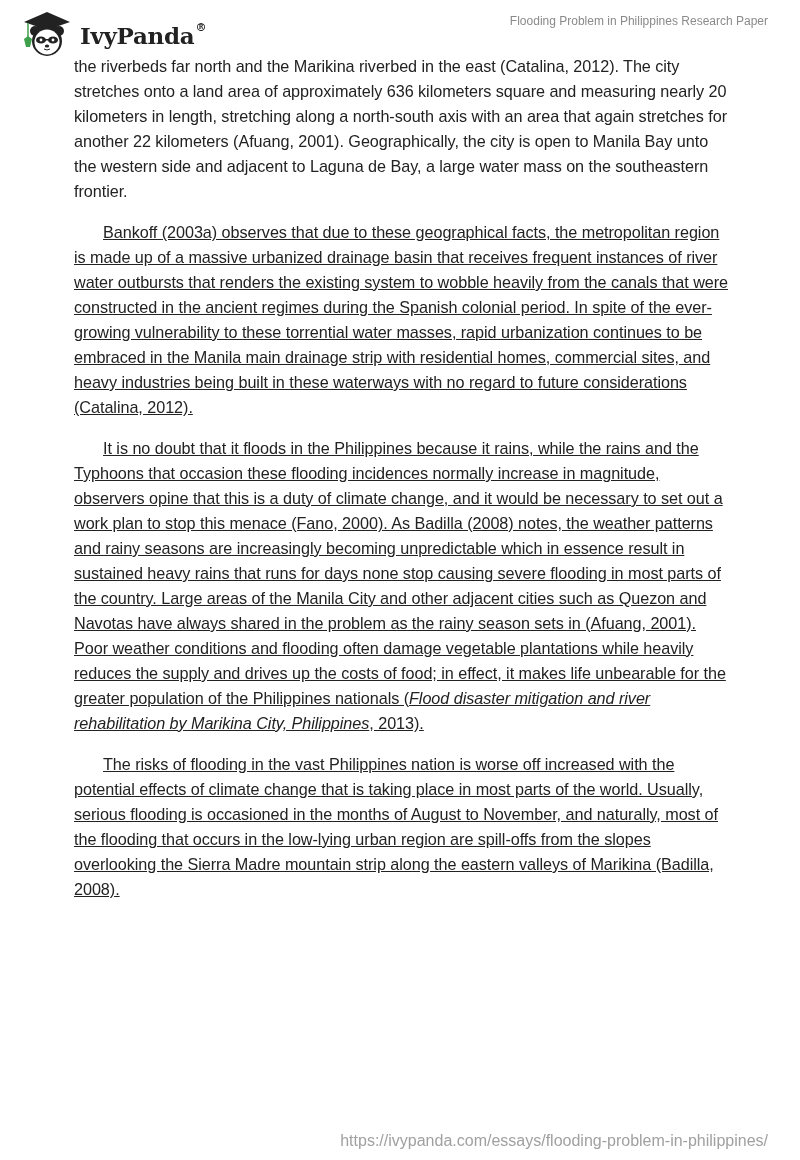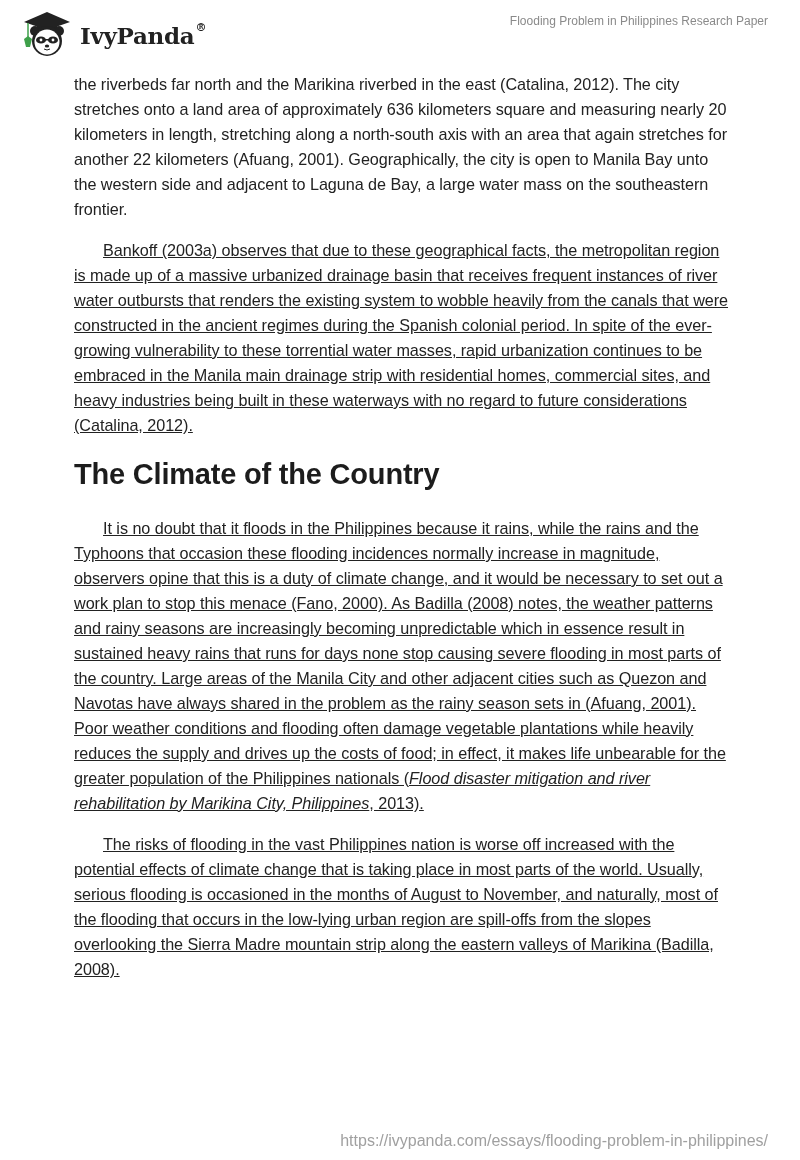--- a/index.html
+++ b/index.html
@@ -51,21 +51,21 @@
     .doc-title {
       position: absolute;
       right: 32px;
       top: 14px;
       font-size: 12px;
       color: #8a8a8a;
     }
     .content {
       position: absolute;
       left: 74px;
-      top: 72px;
+      top: 54px;
       width: 660px;
     }
     p.para {
       font-size: 16.2px;
       line-height: 25px;
       color: #222222;
       margin-bottom: 16px;
       letter-spacing: -0.05px;
     }
     p.para.indent { text-indent: 29px; text-decoration: underline; }
@@ -118,20 +118,19 @@
     </span>
     <span class="logo-text"><span>IvyPanda</span><span class="logo-reg">®</span></span>
   </div>
   <div class="doc-title">Flooding Problem in Philippines Research Paper</div>
 </header>
 
 <main class="content">
   <p class="para">the riverbeds far north and the Marikina riverbed in the east (Catalina, 2012). The city stretches onto a land area of approximately 636 kilometers square and measuring nearly 20 kilometers in length, stretching along a north-south axis with an area that again stretches for another 22 kilometers (Afuang, 2001). Geographically, the city is open to Manila Bay unto the western side and adjacent to Laguna de Bay, a large water mass on the southeastern frontier.</p>
   <p class="para indent">Bankoff (2003a) observes that due to these geographical facts, the metropolitan region is made up of a massive urbanized drainage basin that receives frequent instances of river water outbursts that renders the existing system to wobble heavily from the canals that were constructed in the ancient regimes during the Spanish colonial period. In spite of the ever-growing vulnerability to these torrential water masses, rapid urbanization continues to be embraced in the Manila main drainage strip with residential homes, commercial sites, and heavy industries being built in these waterways with no regard to future considerations (Catalina, 2012).</p>
 
-  <h2 class="section">The Climate of the Country</h2>
 
   <p class="para indent"><span>It is no doubt that it floods in the Philippines because it rains, while the rains and the Typhoons that occasion these flooding incidences normally increase in magnitude, observers opine that this is a duty of climate change, and it would be necessary to set out a work plan to stop this menace (Fano, 2000). As Badilla (2008) notes, the weather patterns and rainy seasons are increasingly becoming unpredictable which in essence result in sustained heavy rains that runs for days none stop causing severe flooding in most parts of the country. Large areas of the Manila City and other adjacent cities such as Quezon and Navotas have always shared in the problem as the rainy season sets in (Afuang, 2001). Poor weather conditions and flooding often damage vegetable plantations while heavily reduces the supply and drives up the costs of food; in effect, it makes life unbearable for the greater population of the Philippines nationals (</span><em>Flood disaster mitigation and river rehabilitation by Marikina City, Philippines</em><span>, 2013).</span></p>
 
   <p class="para indent">The risks of flooding in the vast Philippines nation is worse off increased with the potential effects of climate change that is taking place in most parts of the world. Usually, serious flooding is occasioned in the months of August to November, and naturally, most of the flooding that occurs in the low-lying urban region are spill-offs from the slopes overlooking the Sierra Madre mountain strip along the eastern valleys of Marikina (Badilla, 2008).</p>
 </main>
 
 <div class="footer-url">https://ivypanda.com/essays/flooding-problem-in-philippines/</div>
 
 </body></html>

